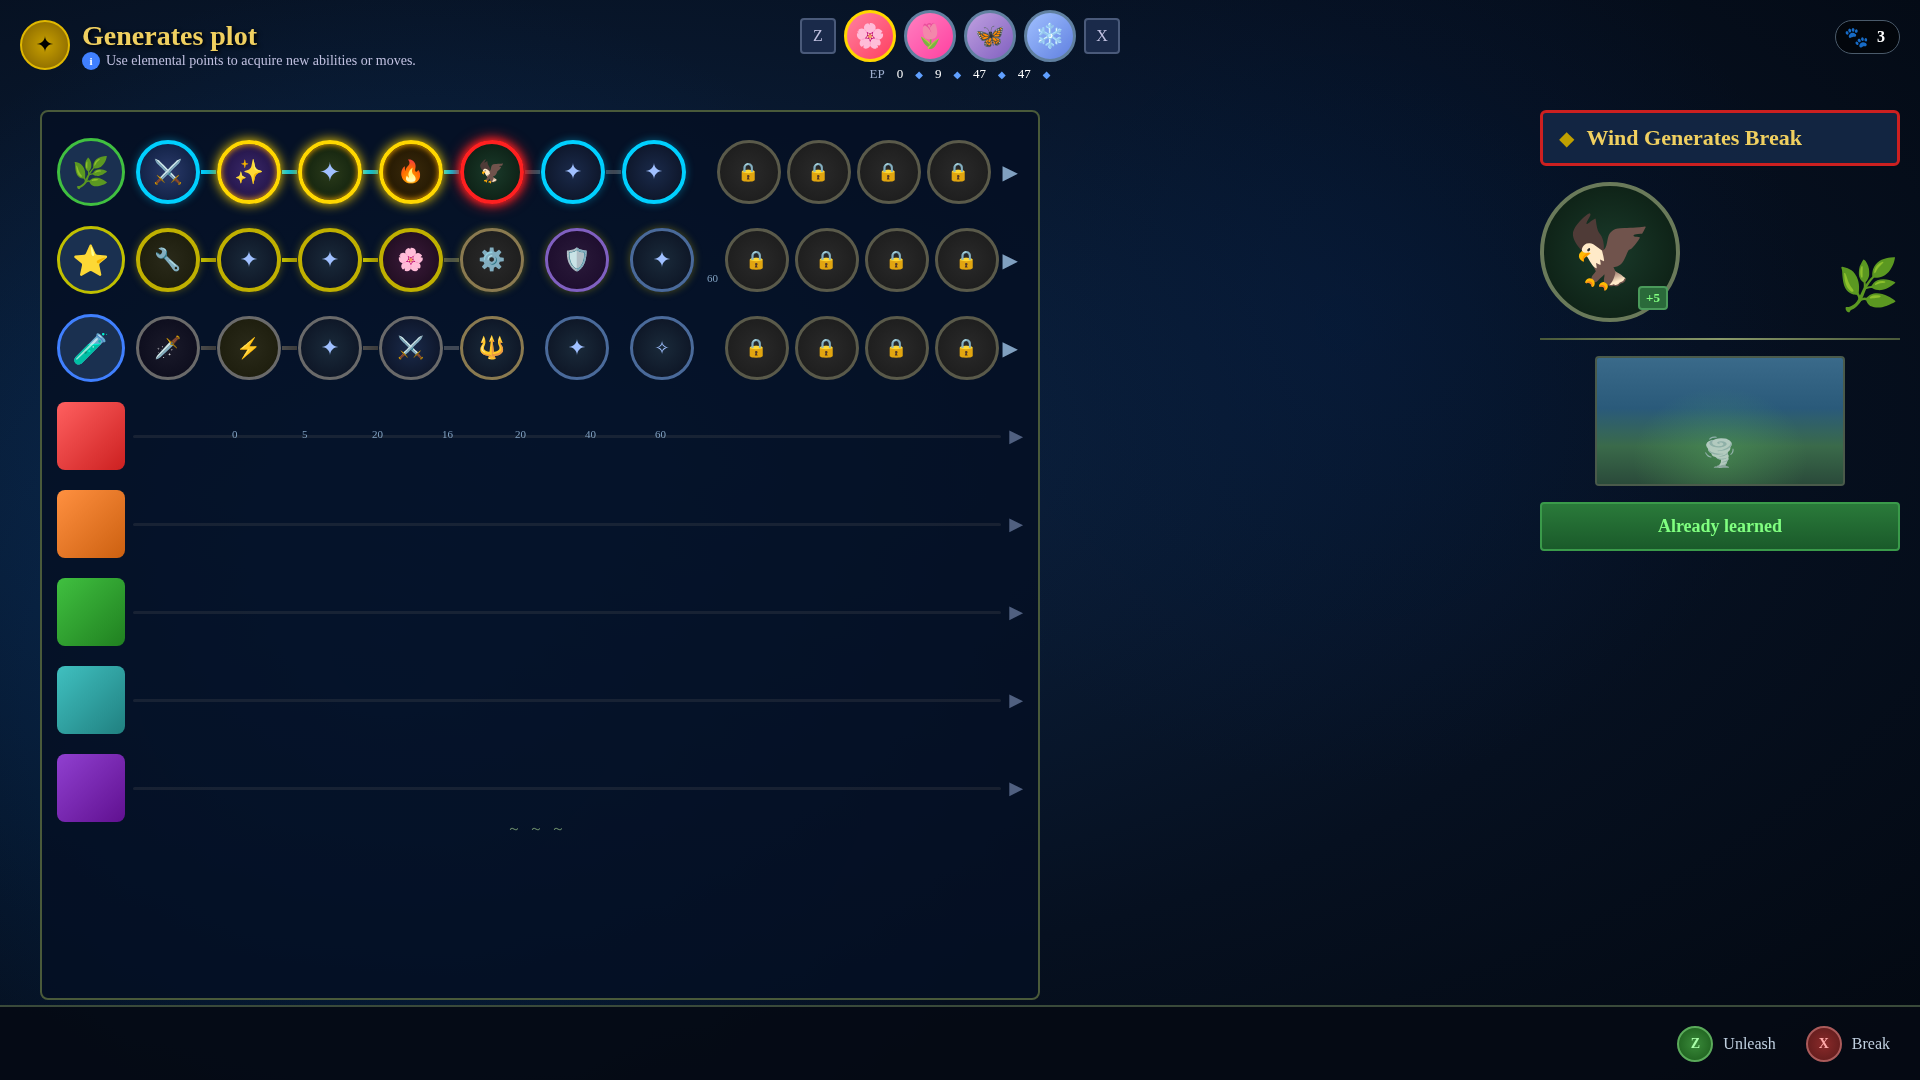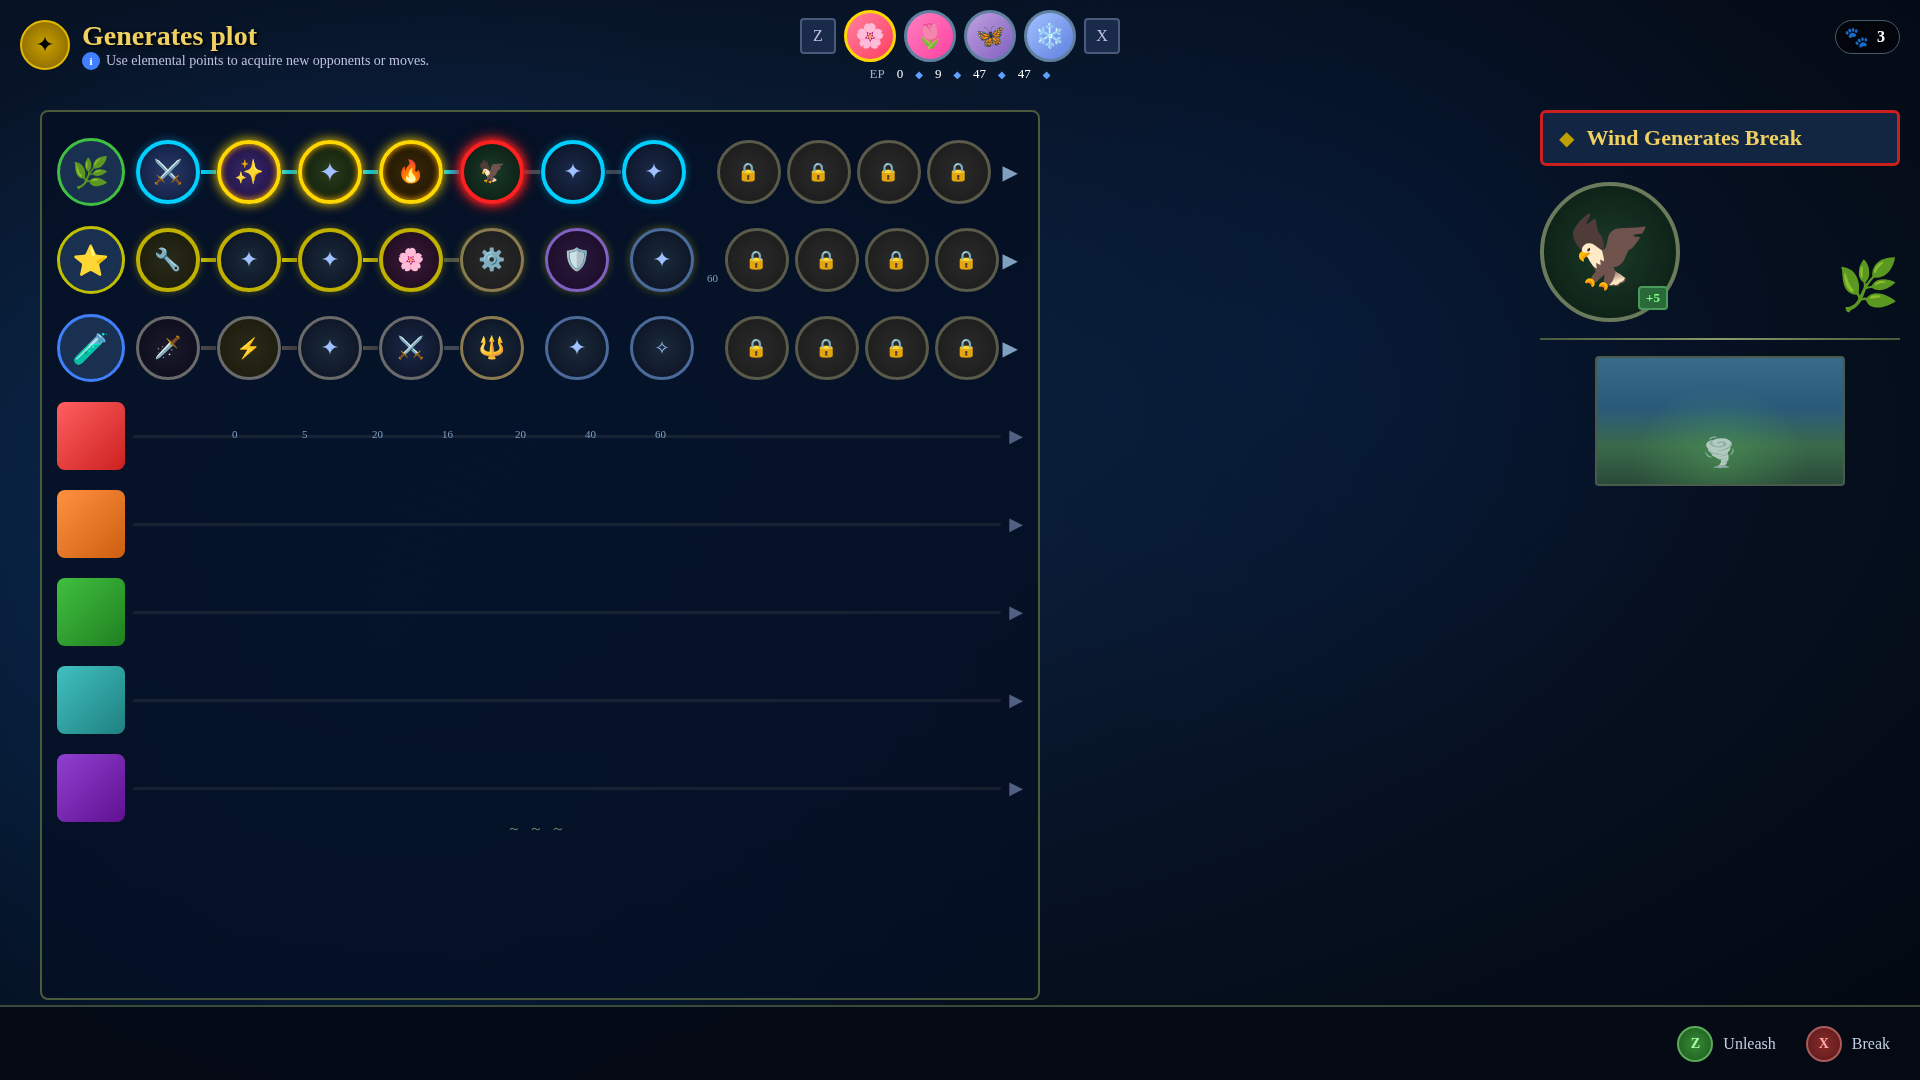--- a/index.html
+++ b/index.html
@@ -520,21 +520,21 @@
 
 <div class="bg"></div>
 
 <div class="top-bar">
   <div class="title-section">
     <div class="title-icon">✦</div>
     <div class="title-text-group">
       <span class="main-title">Generates plot</span>
       <div class="subtitle">
         <div class="info-icon">i</div>
-        <span>Use elemental points to acquire new opponents or moves.</span>
+        <span>Use elemental points to acquire new abilities or moves.</span>
       </div>
     </div>
   </div>
 </div>
 
 <div class="char-selector">
   <div class="char-btn">
     <span>Z</span>
   </div>
   <div class="char-avatar active" style="background:linear-gradient(135deg,#ff80a0,#ff4060);">🌸</div>
@@ -757,20 +757,23 @@
 
   <div class="divider-line"></div>
 
   <div class="preview-image">
     <div class="preview-scene"></div>
 
     <div style="position:absolute;bottom:15px;left:50%;transform:translateX(-50%);font-size:28px;opacity:0.7;">🌪️</div>
   </div>
 
 
+  <div class="already-learned-btn">
+    <span>Already learned</span>
+  </div>
 
 </div>
 
 <div class="bottom-bar">
   <div class="bottom-btn">
     <div class="btn-key green-key">
       <span>Z</span>
     </div>
     <span class="btn-label">Unleash</span>
   </div>

